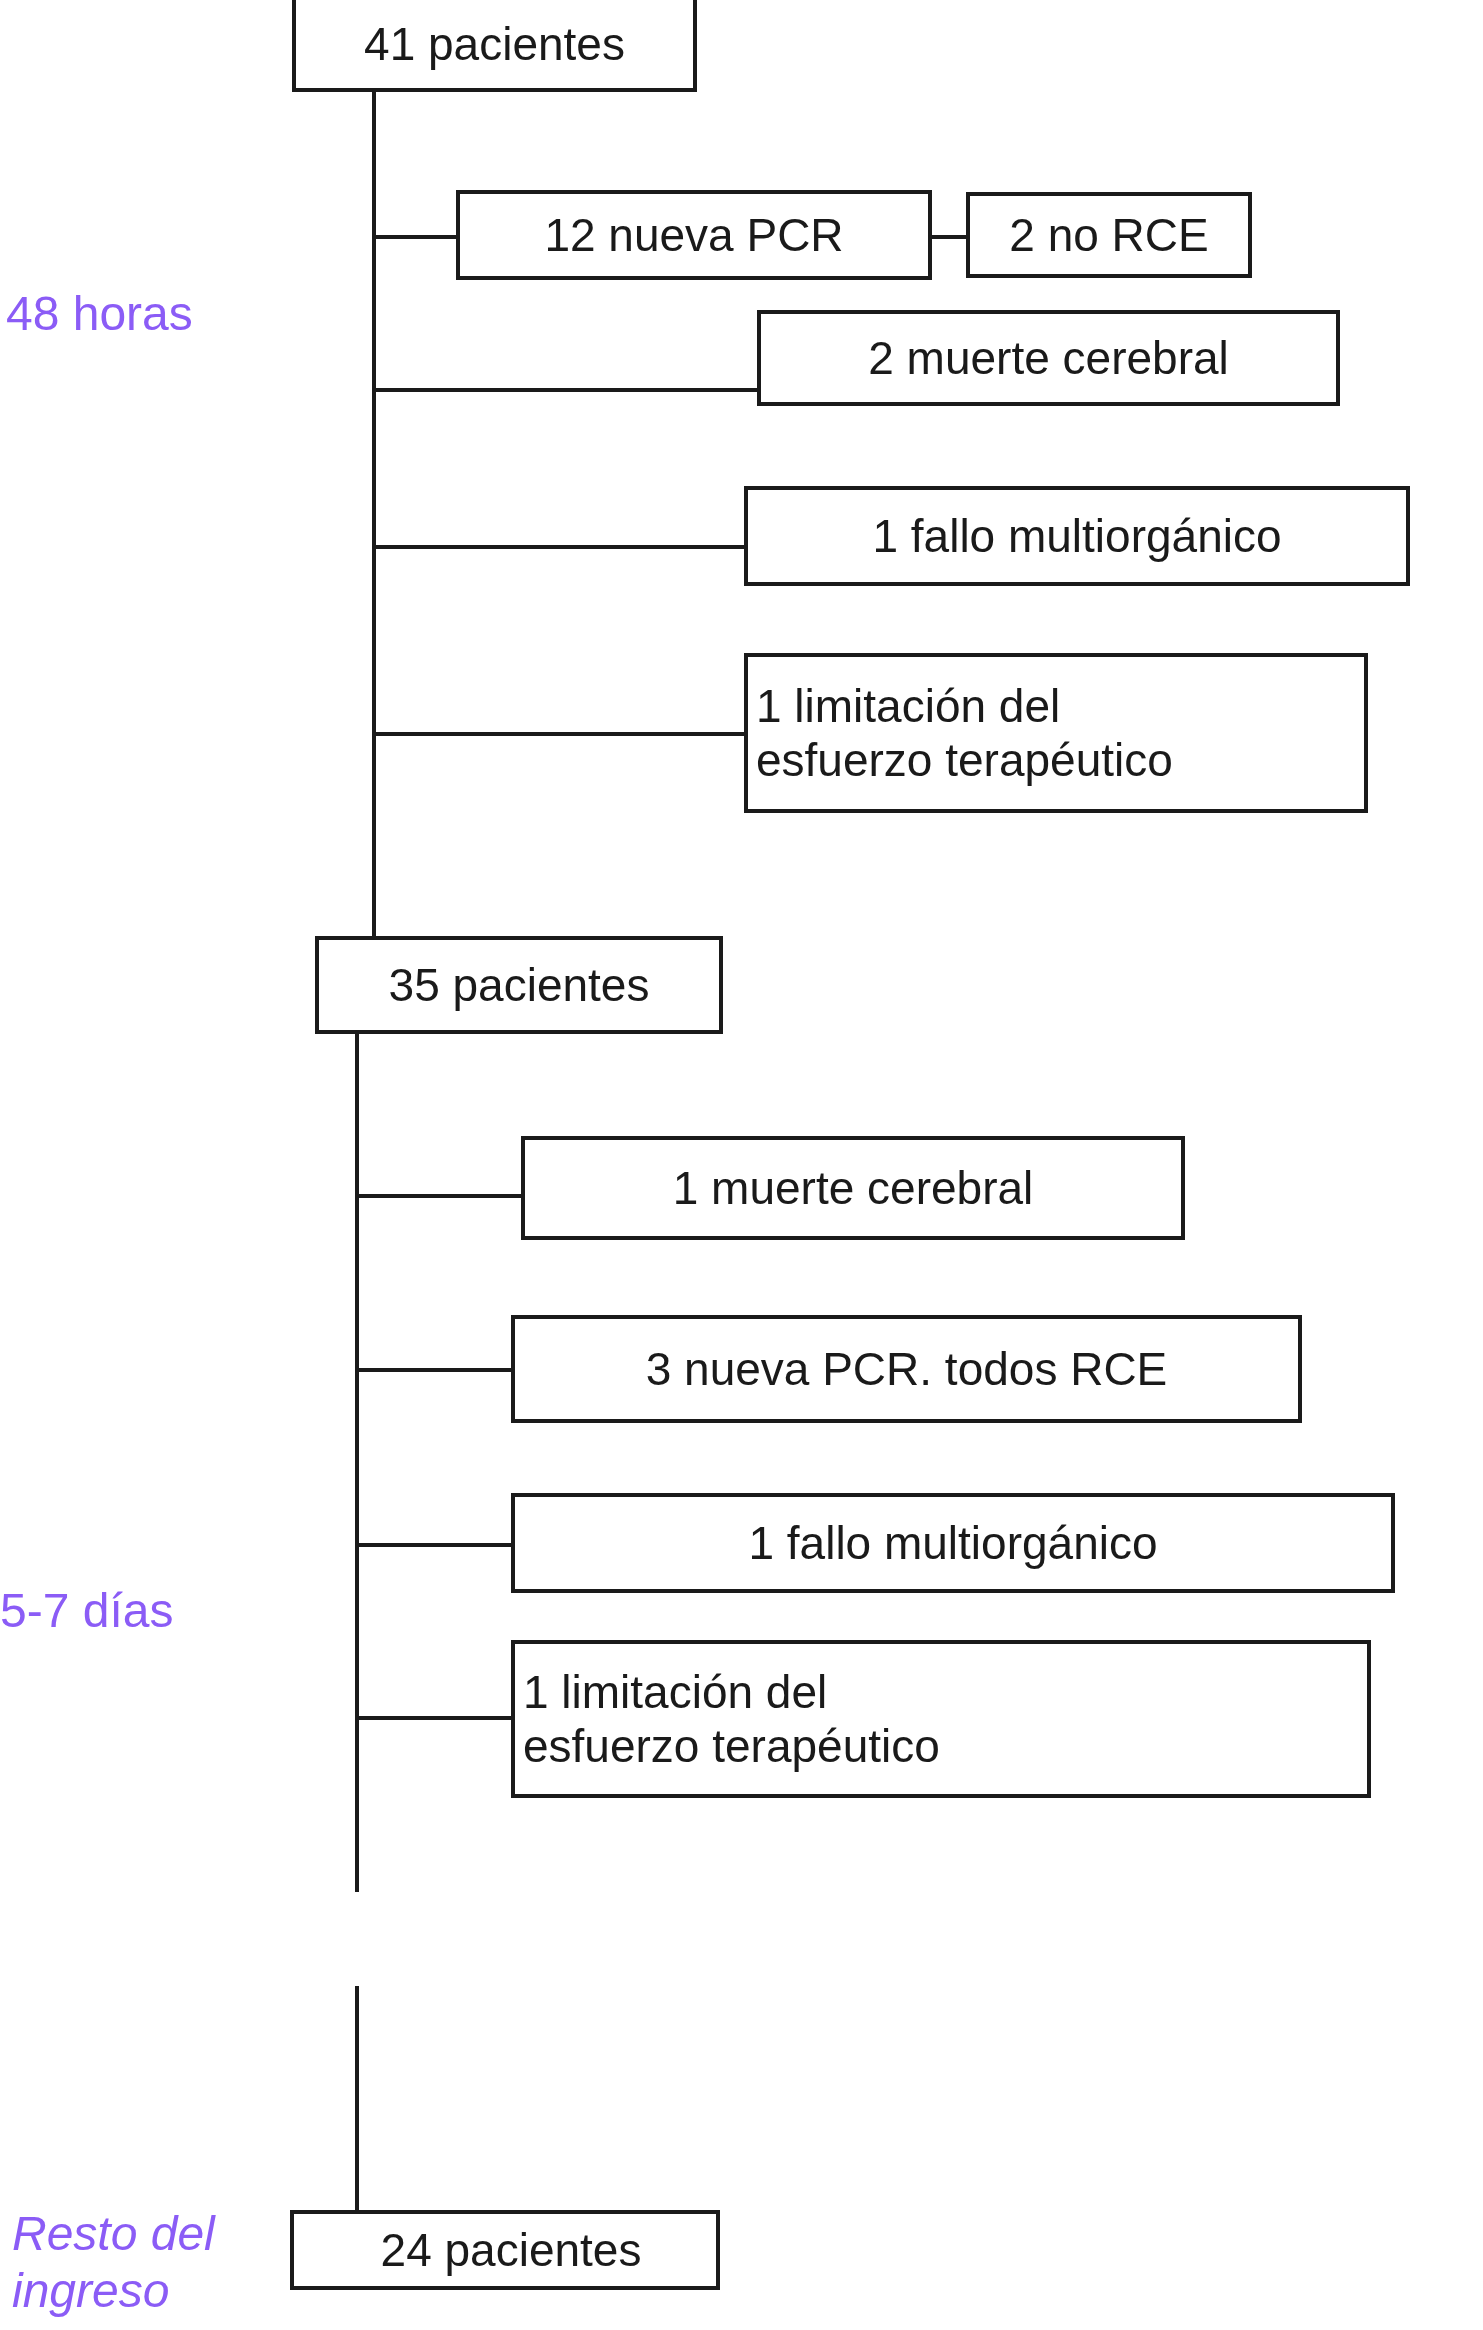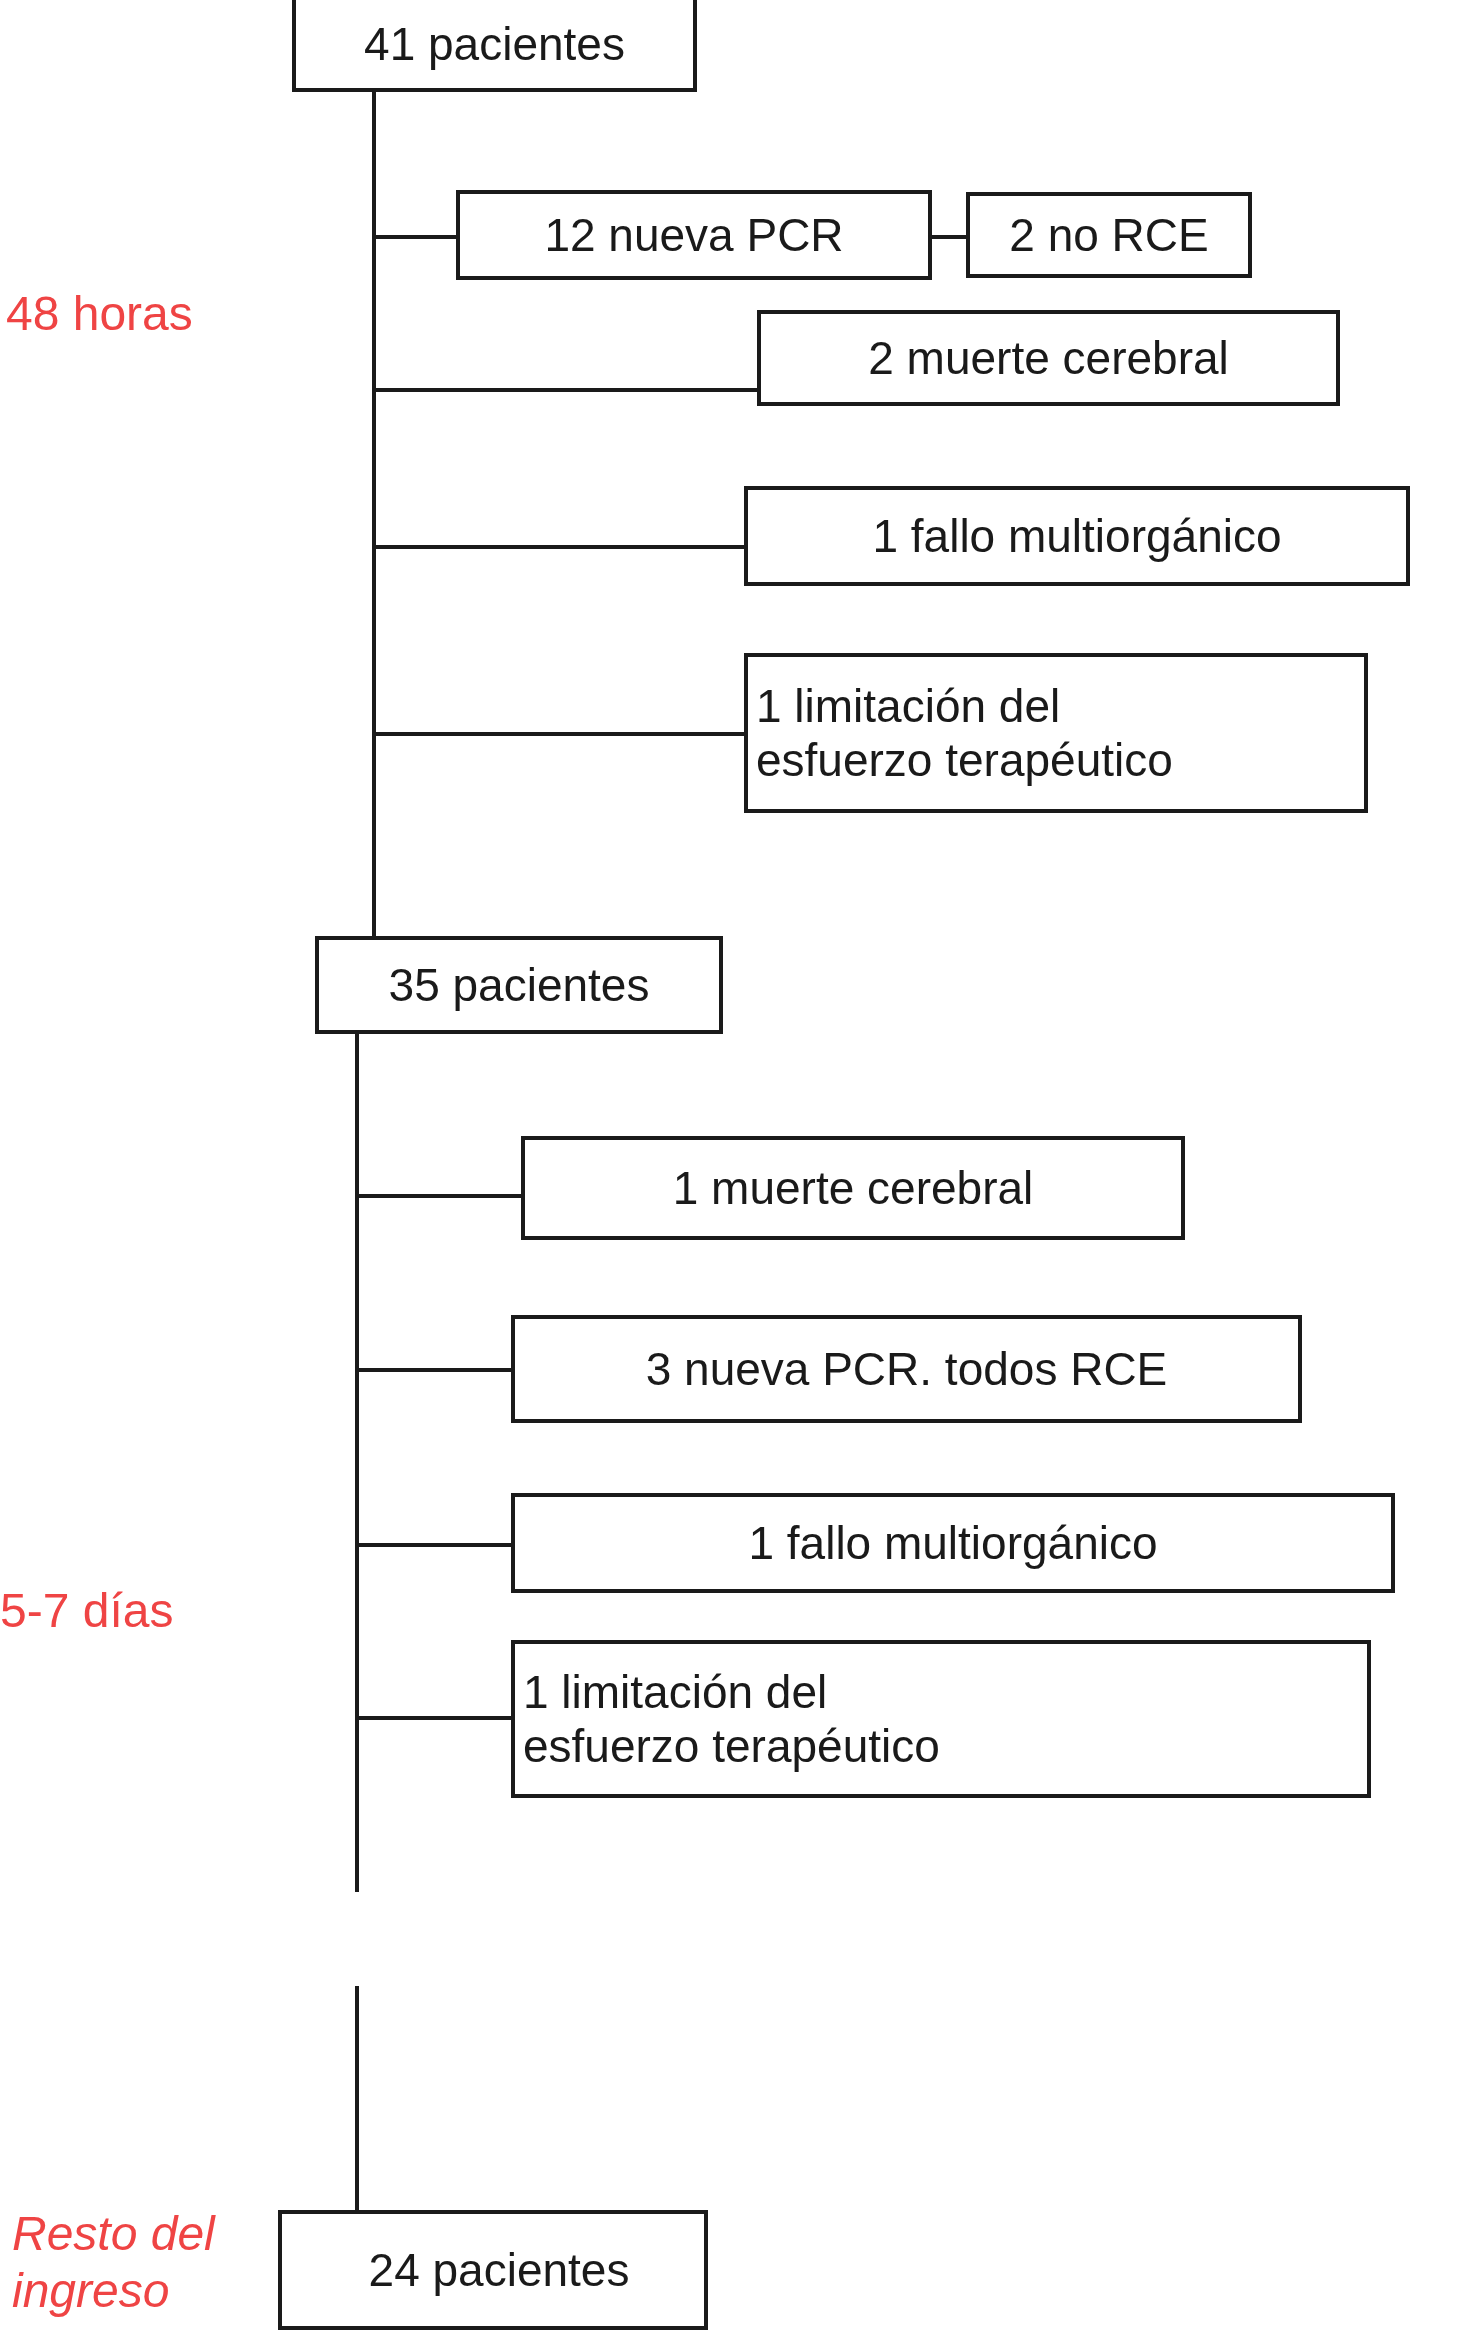--- a/index.html
+++ b/index.html
@@ -34,21 +34,21 @@
   .node.multiline {
     display: block;
     text-align: left;
   }
   .node.multiline .line {
     display: block;
   }
   .stage-label {
     position: absolute;
     font-size: 48px;
-    color: #ef4444;
+    color: #8b5cf6;
     line-height: 1.18;
     white-space: pre-line;
     z-index: 2;
   }
   .vline {
     position: absolute;
     width: 4px;
     background: #1a1a1a;
     z-index: 1;
   }
@@ -93,21 +93,21 @@
   <div class="stage-label" style="left:0px; top:1583px;">5-7 días</div>
 
   <div class="stage-label" style="left:12px; top:2206px;font-style:italic;">Resto del
 ingreso</div>
 
   <div class="node" style="left:292px; top:-4px; width:405px; height:96px;">41 pacientes</div>
 
   <div class="node" style="left:315px; top:936px; width:408px; height:98px;">35 pacientes</div>
 
 
-  <div class="node" style="left:278px; top:2210px; width:430px; height:120px;padding-left:20px;">24 pacientes</div>
+  <div class="node" style="left:290px; top:2210px; width:430px; height:80px;padding-left:20px;">24 pacientes</div>
 
   <div class="node" style="left:456px; top:190px; width:476px; height:90px;">12 nueva PCR</div>
 
   <div class="node" style="left:966px; top:192px; width:286px; height:86px;">2 no RCE</div>
 
   <div class="node" style="left:757px; top:310px; width:583px; height:96px;">2 muerte cerebral</div>
 
   <div class="node" style="left:744px; top:486px; width:666px; height:100px;">1 fallo multiorgánico</div>
 
   <div class="node multiline" style="left:744px; top:653px; width:624px; height:160px; display:flex; flex-direction:column; justify-content:center; align-items:flex-start;">

